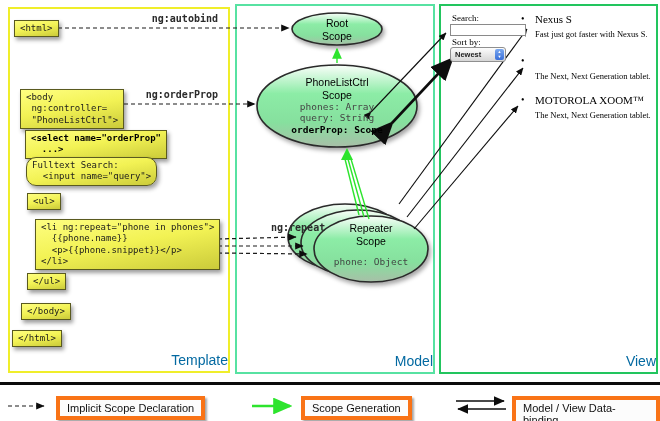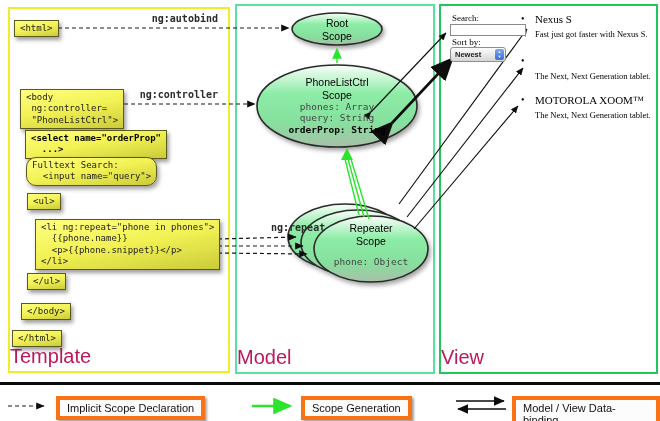--- a/index.html
+++ b/index.html
@@ -2,22 +2,22 @@
 <html><head>
 <meta charset="utf-8">
 <style>
   html,body{margin:0;padding:0;background:#fff;}
   .stage{position:relative;width:660px;height:421px;background:#fff;overflow:hidden;
          font-family:"Liberation Sans",sans-serif;}
   .section{position:absolute;background:#fff;}
   .section-template{left:8px;top:7px;width:218px;height:362px;border:2px solid #f0ee2a;}
   .section-model{left:235px;top:4px;width:196px;height:366px;border:2px solid #57e2a2;}
   .section-view{left:439px;top:4px;width:215px;height:366px;border:2px solid #22c55e;}
-  .sectionlabel{position:absolute;bottom:3px;left:0;width:100%;text-align:left;
-                font-size:20px;color:#be185d;}
+  .sectionlabel{position:absolute;bottom:3px;left:0;width:100%;text-align:right;
+                font-size:14px;color:#0369a1;}
   svg.overlay{position:absolute;left:0;top:0;z-index:5;pointer-events:none;}
   .codebox{position:absolute;z-index:10;font-family:"DejaVu Sans Mono",monospace;
            font-size:9px;line-height:1.25;color:#1b1b1b;white-space:pre;
            background:linear-gradient(170deg,#fefe80 0%,#f2f254 48%,#cbcb3a 100%);
            border:1px solid #5a5a1f;padding:2px 5px;
            box-shadow:2px 3px 4px rgba(40,40,40,.45);}
   .codebox.bold{font-weight:bold;color:#000;}
   .arrowlabel{position:absolute;z-index:10;font-family:"DejaVu Sans Mono",monospace;
               font-size:10px;font-weight:bold;color:#2b2b2b;white-space:pre;}
   .scopetitle{position:absolute;z-index:10;text-align:center;white-space:pre;
@@ -140,30 +140,30 @@
   <div class="codebox" style="left:27px;top:193px;">&lt;ul&gt;</div>
   <div class="codebox" style="left:35px;top:219px;">&lt;li ng:repeat="phone in phones"&gt;
   {{phone.name}}
   &lt;p&gt;{{phone.snippet}}&lt;/p&gt;
 &lt;/li&gt;</div>
   <div class="codebox" style="left:27px;top:273px;">&lt;/ul&gt;</div>
   <div class="codebox" style="left:21px;top:303px;">&lt;/body&gt;</div>
   <div class="codebox" style="left:12px;top:330px;">&lt;/html&gt;</div>
 
   <div class="arrowlabel" style="left:140px;top:13px;width:78px;text-align:right;">ng:autobind</div>
-  <div class="arrowlabel" style="left:134px;top:89px;width:84px;text-align:right;">ng:controller</div>
+  <div class="arrowlabel" style="left:134px;top:89px;width:84px;text-align:right;">ng:orderProp</div>
   <div class="arrowlabel" style="left:237px;top:222px;padding-left:34px;">ng:repeat</div>
 
   <div class="scopetitle" style="left:297px;top:17px;width:80px;">Root
 Scope</div>
   <div class="scopetitle" style="left:277px;top:76px;width:120px;">PhoneListCtrl
 Scope</div>
   <div class="scopeprops" style="left:277px;top:101px;width:120px;">phones: Array
 query: String</div>
-  <div class="scopeprops boldprop" style="left:277px;top:124px;width:120px;">orderProp: String</div>
+  <div class="scopeprops boldprop" style="left:277px;top:124px;width:120px;">orderProp: Scope</div>
   <div class="scopetitle" style="left:321px;top:222px;width:100px;">Repeater
 Scope</div>
   <div class="scopeprops" style="left:321px;top:256px;width:100px;">phone: Object</div>
 
   <div class="viewtext search-label">Search:</div>
   <input class="search-input" style="">
   <div class="viewtext sort-label">Sort by:</div>
   <div class="sort-select">
     <span class="sort-value">Newest</span>
     <span class="sort-stepper">

